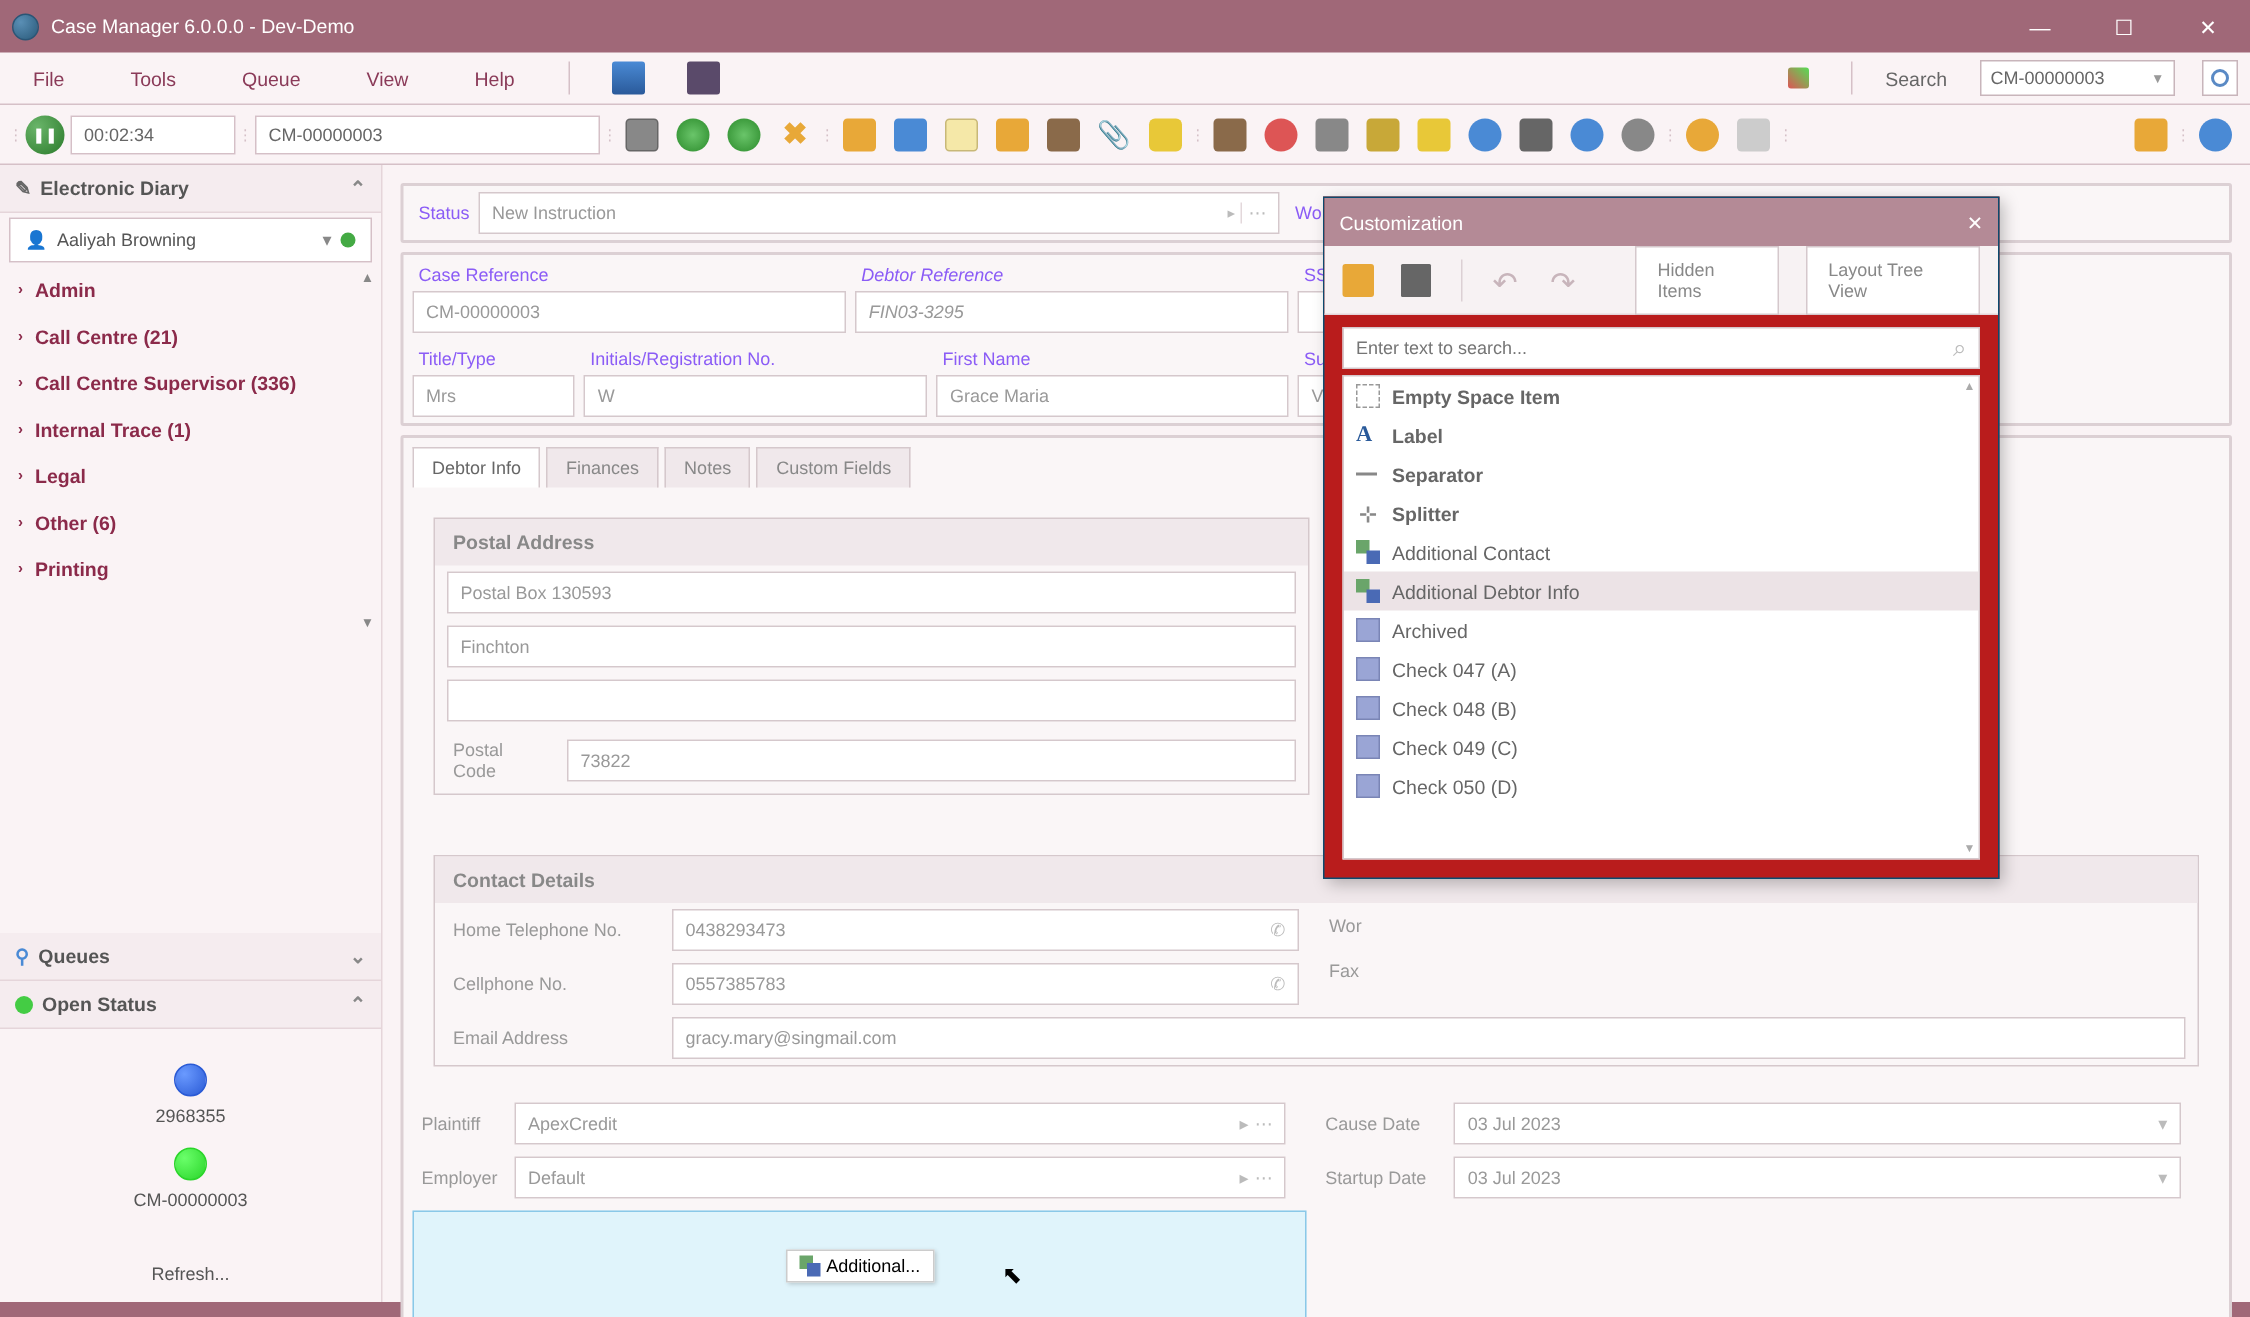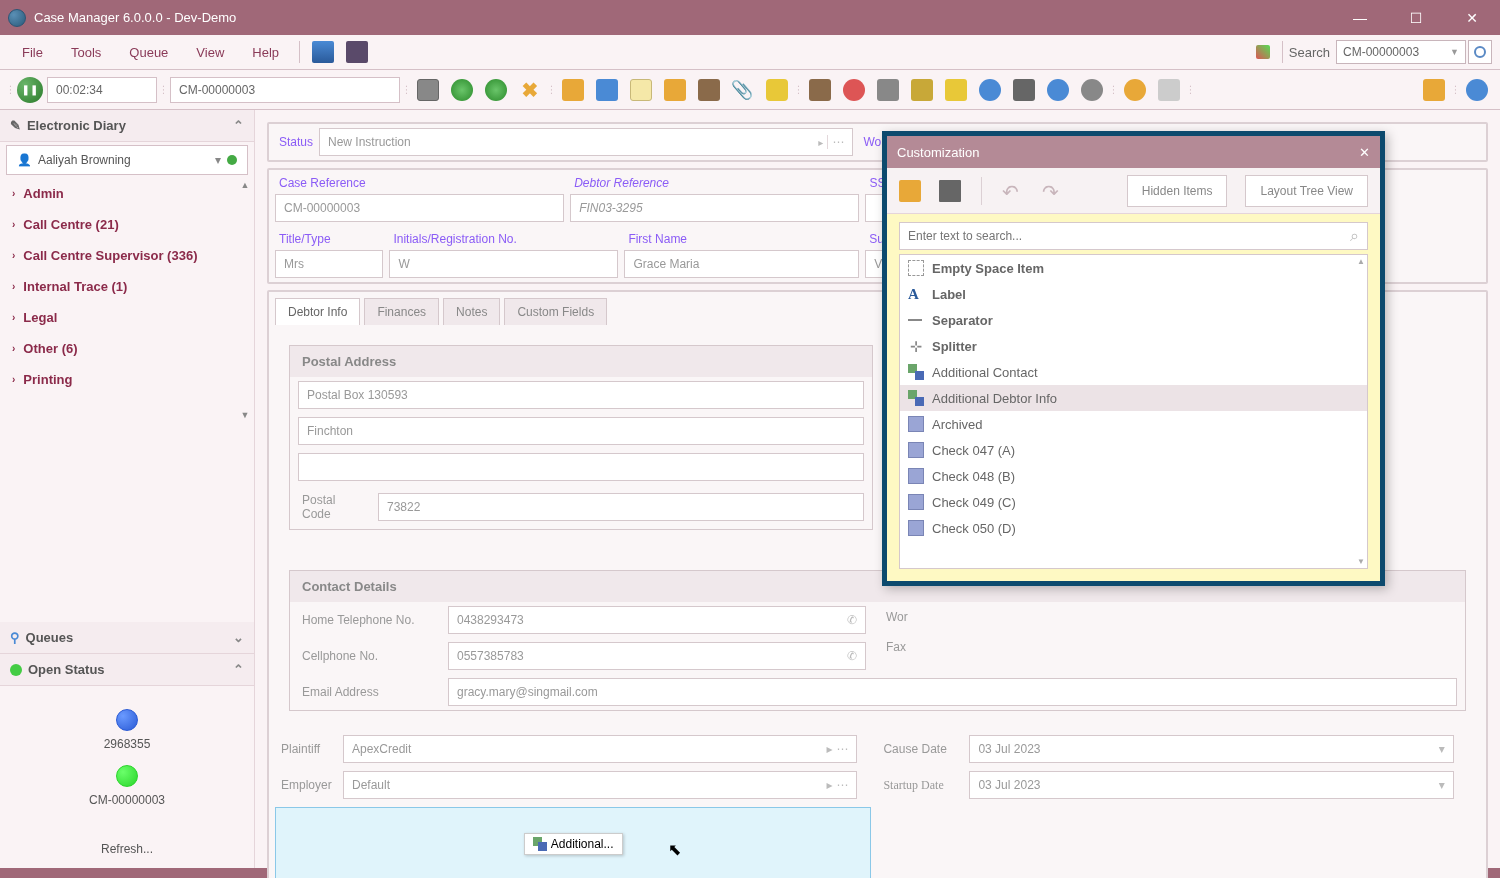--- a/index.html
+++ b/index.html
@@ -6,21 +6,21 @@
 body { width: 1500px; height: 878px; background: #a06878; overflow: hidden; position: relative; }
 
 
 .titlebar { height: 35px; background: #a06878; display: flex; align-items: center; padding: 0 8px; color: #fff; }
 .titlebar .app-icon { width: 18px; height: 18px; border-radius: 50%; background: radial-gradient(circle at 30% 30%, #5a8fb5, #2a5a7a); margin-right: 8px; border: 1px solid #2a5575; }
 .titlebar .title { flex: 1; font-size: 13px; color: #fff; }
 .titlebar .win-btns { display: flex; gap: 16px; }
 .titlebar .win-btn { width: 40px; height: 30px; display: flex; align-items: center; justify-content: center; color: #fff; cursor: pointer; font-size: 14px; }
 
 
-.menubar { height: 35px; background: #faf3f5; display: flex; align-items: center; padding: 0 8px; gap: 0; border-bottom: 1px solid #d5c0c7; }
+.menubar { height: 35px; background: #faf3f5; display: flex; align-items: center; padding: 0 8px; gap: 16px; border-bottom: 1px solid #d5c0c7; }
 .menubar .menu-item { padding: 6px 14px; color: #8a3a58; font-size: 13px; cursor: pointer; }
 .menubar .divider { width: 1px; height: 22px; background: #d5c0c7; margin: 0 6px; }
 .menubar .spacer { flex: 1; }
 .menubar .tool-icon { width: 22px; height: 22px; margin: 0 6px; }
 .menubar .search-label { color: #666; font-size: 13px; margin-right: 6px; }
 .menubar .search-box { width: 130px; height: 24px; border: 1px solid #c8b5bb; background: #fff; padding: 0 6px; font-size: 12px; display: flex; align-items: center; }
 .menubar .search-btn { width: 24px; height: 24px; background: #fff; border: 1px solid #c8b5bb; margin-left: 2px; display: flex; align-items: center; justify-content: center; position:relative; }
 
 
 .toolbar { height: 40px; background: #faf3f5; display: flex; align-items: center; padding: 0 8px; gap: 4px; border-bottom: 1px solid #d5c0c7; }
@@ -69,21 +69,21 @@
 .label-cell { font-size: 12px; color: #999; padding: 4px; width: 142px; }
 .value-cell { height: 28px; border: 1px solid #d5c8cc; background: #fff; padding: 0 8px; font-size: 12px; color: #999; display: flex; align-items: center; flex: 1; }
 .value-cell .phone-icon { margin-left:auto; color:#bbb; }
 .field-row { display:flex; align-items:center; padding: 4px 8px; gap:8px; }
 
 .drop-zone { border: 1px solid #8ac8e8; background: #e0f4fb; min-height: 74px; margin: 4px 6px 6px; display:flex; align-items:center; justify-content:center; position:relative; }
 .drag-chip { background: #fff; border: 1px solid #ccc; padding: 3px 8px; font-size: 12px; display:flex; align-items:center; gap:4px; box-shadow: 1px 1px 3px rgba(0,0,0,0.2); }
 .drag-chip .chip-icon { width:14px; height:14px; }
 
 
-.cust-panel { position: absolute; top: 131px; left: 882px; width: 503px; height: 455px; background: #fef9c3; border: 5px solid #0c4a6e; box-shadow: 3px 3px 10px rgba(0,0,0,0.25); display:flex; flex-direction:column; }
+.cust-panel { position: absolute; top: 131px; left: 882px; width: 451px; height: 455px; background: #b91c1c; border: 1px solid #0c4a6e; box-shadow: 3px 3px 10px rgba(0,0,0,0.25); display:flex; flex-direction:column; }
 .cust-title { height: 32px; background: #b48a96; color: #fff; display: flex; align-items: center; padding: 0 10px; font-size: 13px; }
 .cust-title .close { margin-left: auto; cursor: pointer; color: #fff; }
 .cust-toolbar { height: 46px; display: flex; align-items: center; padding: 0 12px; gap: 18px; background: #f7f2f3; border-bottom:1px solid #e5d5da; }
 .cust-toolbar .ct-icon { width: 22px; height: 22px; cursor: pointer; }
 .cust-toolbar .ct-sep { width:1px; height:28px; background:#dcd0d4; margin:0 2px; }
 .cust-toolbar .ct-spacer { flex:1; }
 .cust-toolbar .ct-tab { padding: 8px 14px; border: 1px solid #d5c8cc; font-size: 12px; color: #888; background:#fff; }
 .cust-toolbar .ct-tab.active { background: #fff; }
 .cust-search { margin: 8px 12px 4px; height: 28px; border: 1px solid #d5c8cc; background: #fff; display: flex; align-items: center; padding: 0 8px; }
 .cust-search input { border:none; outline:none; flex:1; font-size:12px; color:#999; }
@@ -448,21 +448,21 @@
       <div style="display:flex; gap:6px; padding:0 6px;">
         <div class="field-row" style="flex:0 0 49%; padding-left:2px;">
           <span class="label-cell" style="width:58px;">Employer</span>
           <div class="value-cell">
             <span>Default</span>
             <span class="phone-icon">▸</span>
             <span style="margin-left:4px;color:#bbb;">⋯</span>
           </div>
         </div>
         <div class="field-row" style="flex:0 0 49%;">
-          <span class="label-cell" style="width:82px;font-family:Liberation Serif, serif;">Startup Date</span>
+          <span class="label-cell" style="width:82px;">Startup Date</span>
           <div class="value-cell">
             <span>03 Jul 2023</span>
             <span class="phone-icon">▾</span>
           </div>
         </div>
       </div>
 
       <div style="display:flex; gap:6px;">
         <div class="drop-zone" style="flex:0 0 49%;">
           <div class="drag-chip">

